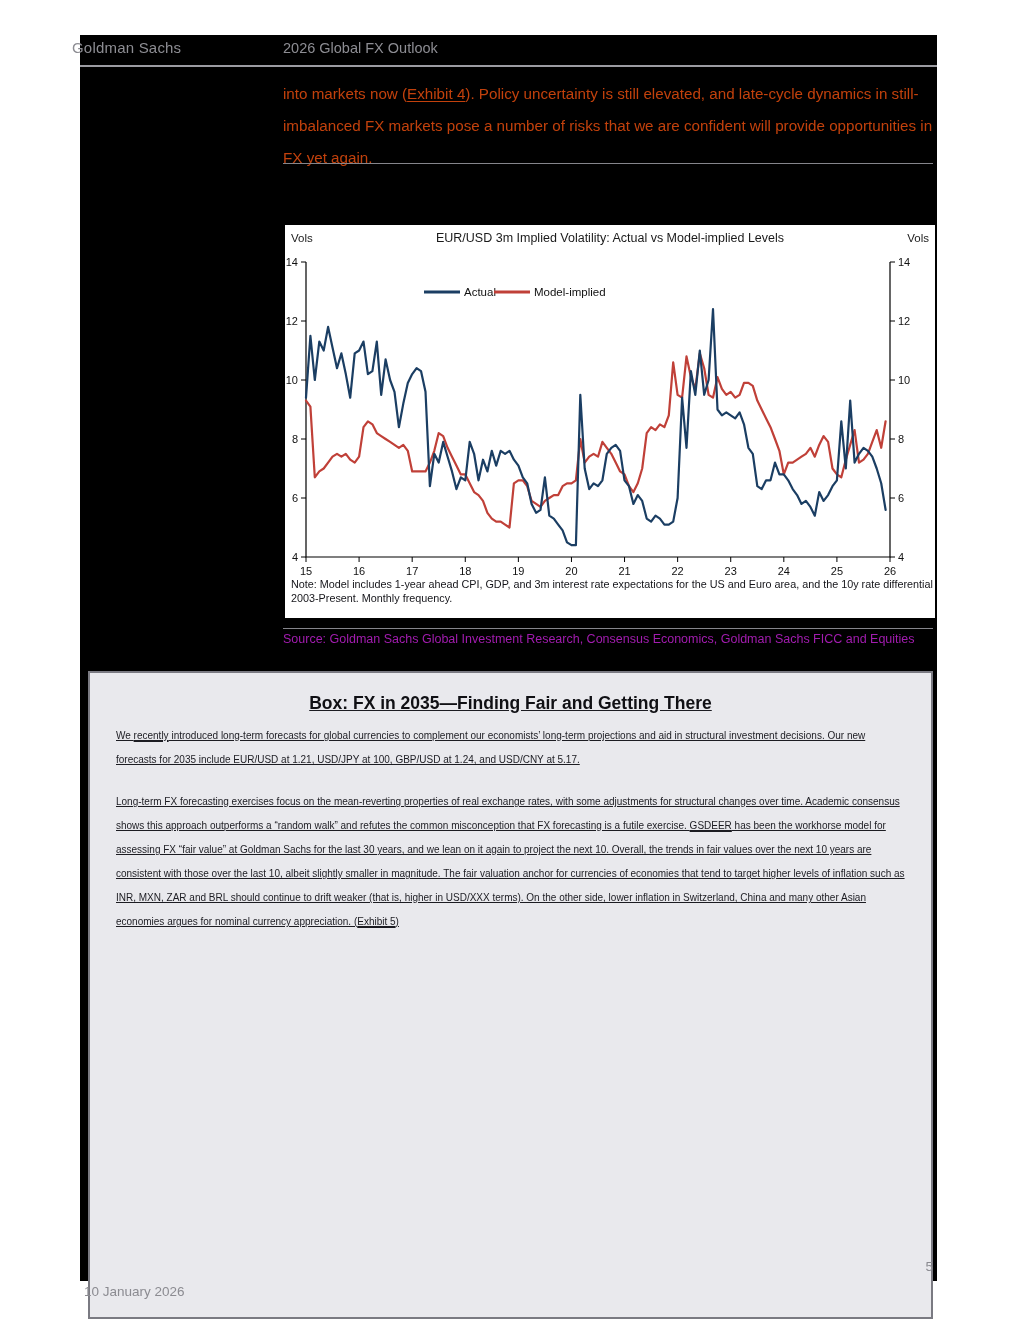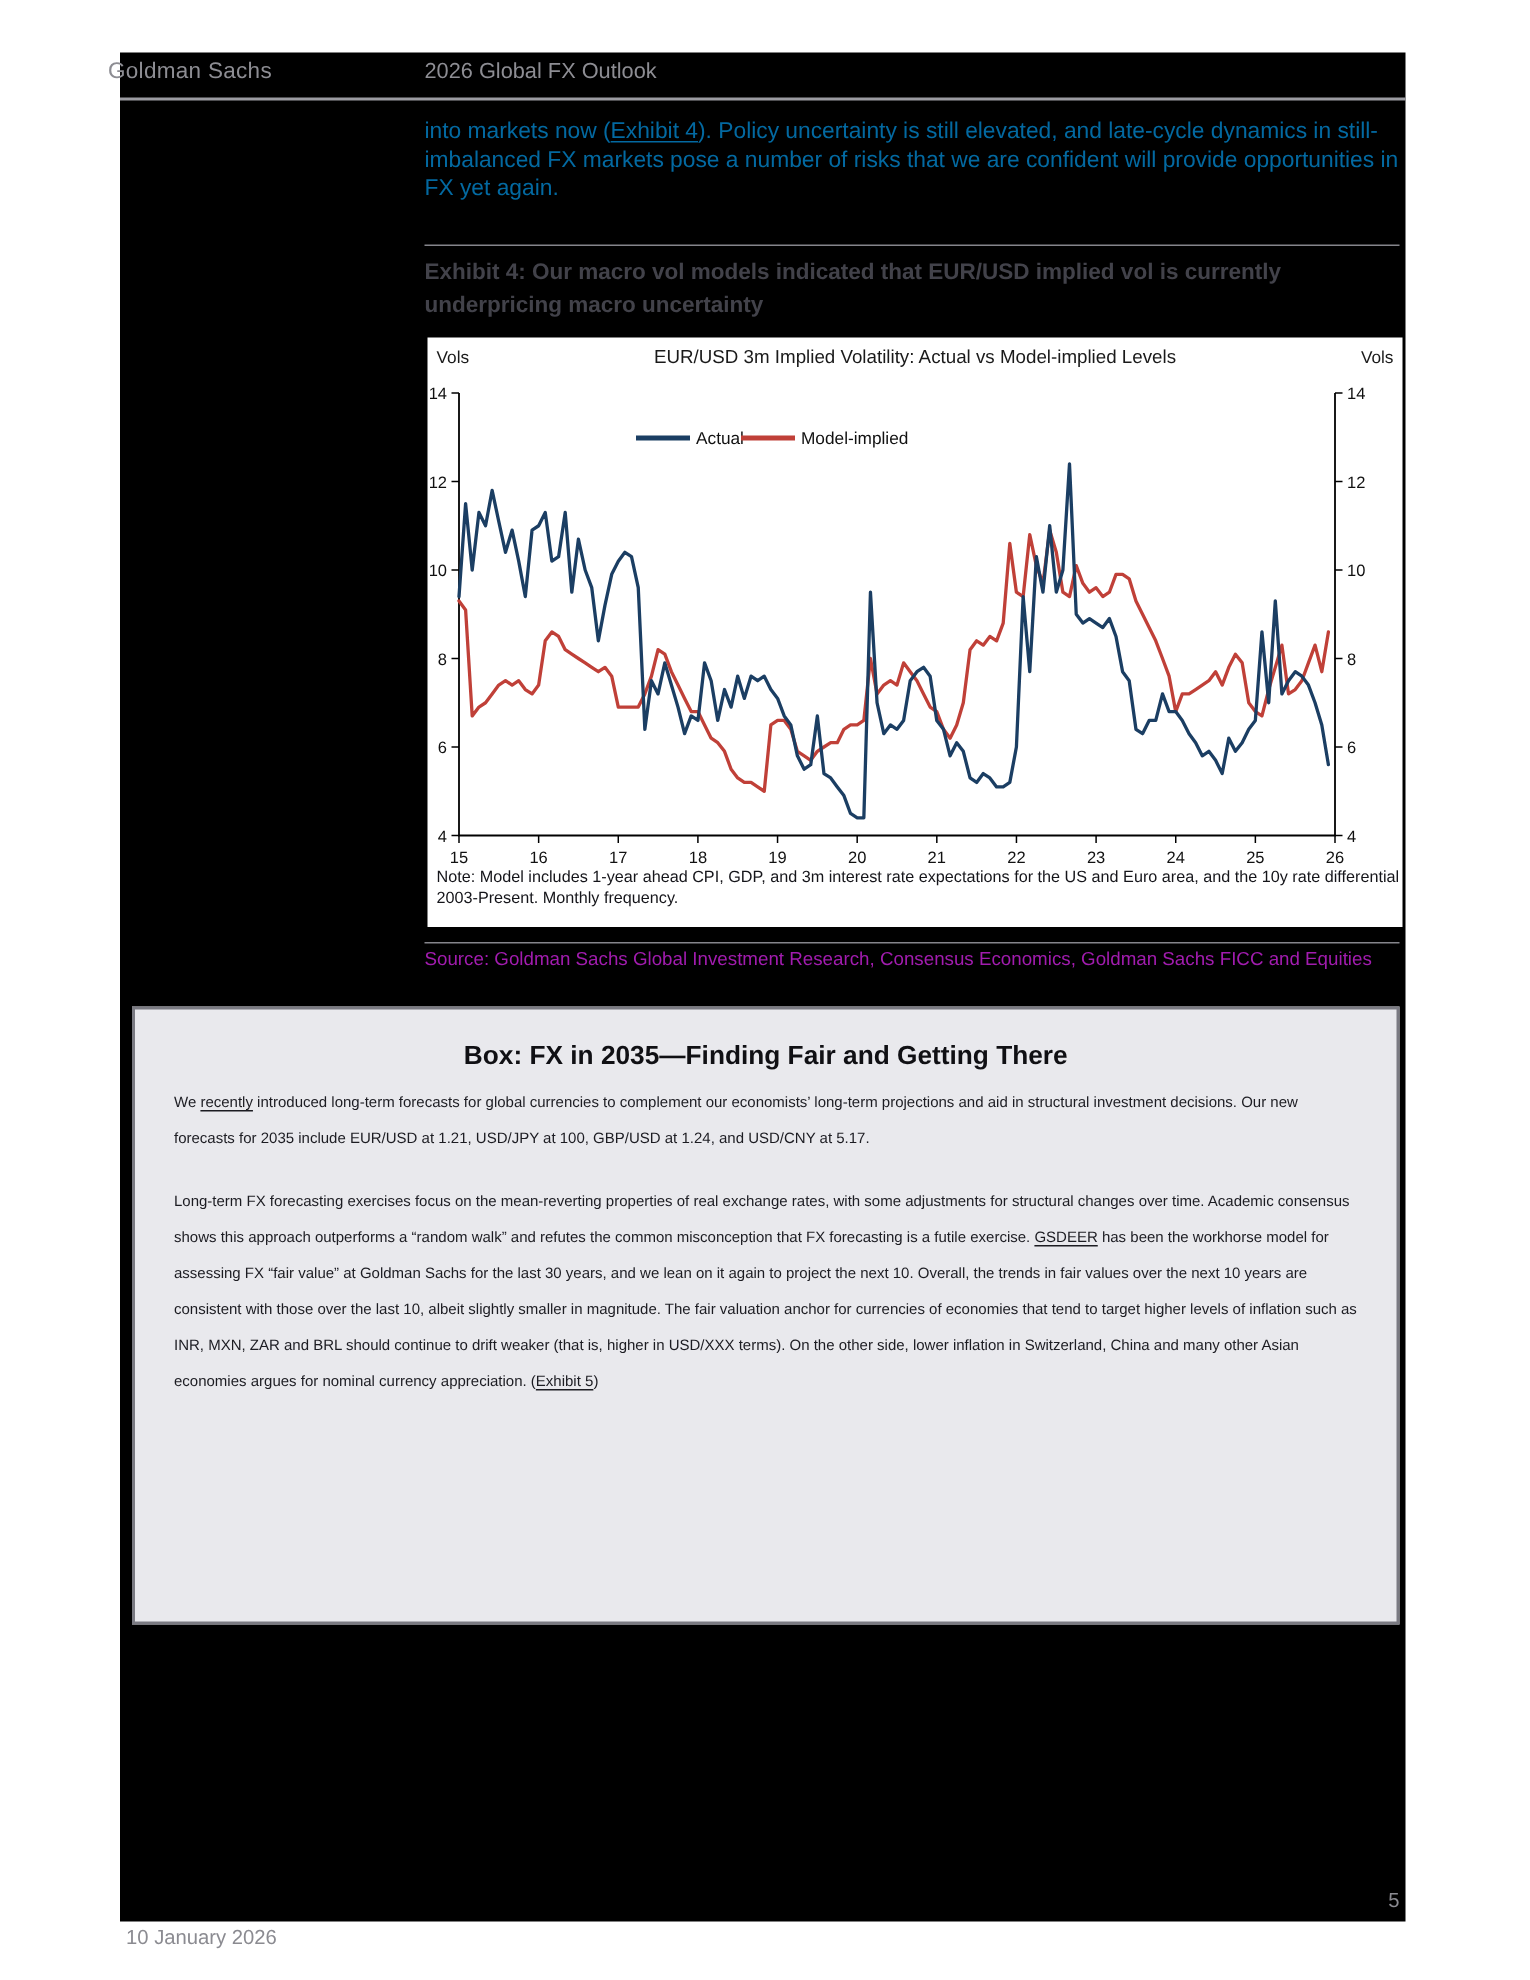--- a/index.html
+++ b/index.html
@@ -3,49 +3,48 @@
 <meta charset="utf-8">
 <style>
   html,body{margin:0;padding:0;background:#ffffff;}
   .page{position:relative;width:1020px;height:1320px;background:#ffffff;overflow:hidden;
         font-family:"Liberation Sans","DejaVu Sans",sans-serif;}
   .dark{position:absolute;left:80px;top:35px;width:857px;height:1246px;background:#000000;}
   .abs{position:absolute;}
   .hdr-brand{left:72px;top:39px;font-size:15px;color:#8d8d93;letter-spacing:.2px;}
   .hdr-title{left:283px;top:40px;width:650px;text-align:left;font-size:14.5px;color:#8d8d93;}
   .hdr-rule{left:80px;top:65px;width:857px;height:2px;background:#9b9ba1;}
-  .intro{left:283px;top:78px;width:655px;font-size:15.2px;line-height:19px;color:#0369a1;}
+  .intro{left:283px;top:78px;width:655px;font-size:15.2px;line-height:32px;color:#c2410c;}
   .col-rule{left:283px;width:650px;height:1px;background:#85858b;}
   .exhibit-title{left:283px;top:171px;width:650px;font-size:15px;line-height:22px;
                  font-weight:bold;color:#42424a;}
   .chart-panel{left:285px;top:225px;width:650px;height:393px;background:#ffffff;}
   .source{left:283px;top:632px;width:650px;font-size:12.5px;color:#a21caf;}
-  .box{left:88px;top:671px;width:845px;height:412px;background:#e9e9ed;
-       border:2px solid #7a7a82;box-sizing:border-box;color:#1c1c22;}
+  .box{left:88px;top:671px;width:845px;height:648px;background:#e9e9ed;
+       border:2px solid #7a7a82;box-sizing:border-box;color:#1c1c22;text-decoration:underline;}
   .box-title{margin:20px 26px 10px 26px;text-align:center;font-size:17.5px;font-weight:bold;color:#101014;}
   .box p{margin:0 26px 18px 26px;font-size:10px;line-height:24px;}
   .ftr-date{left:84px;top:1259px;font-size:13.5px;color:#8b8b91;margin-top:25px;}
   .ftr-page{left:283px;top:1259px;width:650px;text-align:right;font-size:13.5px;color:#8b8b91;}
   .lnk{text-decoration:underline;text-underline-offset:2px;cursor:pointer;}
   svg text{font-family:"Liberation Sans","DejaVu Sans",sans-serif;}
 </style>
 </head>
 <body>
 
 <div class="page">
   <div class="dark"></div>
 
   <div class="abs hdr-brand">Goldman Sachs</div>
   <div class="abs hdr-title">2026 Global FX Outlook</div>
   <div class="abs hdr-rule"></div>
 
   <div class="abs intro"><span>into markets now (</span><span class="lnk">Exhibit 4</span><span>). Policy uncertainty is still elevated, and late-cycle dynamics in still-imbalanced FX markets pose a number of risks that we are confident will provide opportunities in FX yet again.</span></div>
 
   <div class="abs col-rule" style="top:163px"></div>
-  <div class="abs exhibit-title">Exhibit 4: Our macro vol models indicated that EUR/USD implied vol is currently underpricing macro uncertainty</div>
 
   <div class="abs chart-panel">
     <svg id="chart" width="650" height="393" viewBox="0 0 650 393">
         <text x="325" y="17" text-anchor="middle" font-size="12.5" fill="#1a1a1a">EUR/USD 3m Implied Volatility: Actual vs Model-implied Levels</text>
         <text x="6" y="17" font-size="11.5" fill="#1a1a1a">Vols</text>
         <text x="644" y="17" text-anchor="end" font-size="11.5" fill="#1a1a1a">Vols</text>
         <path d="M21 37 V332 H605 V37" fill="none" stroke="#000" stroke-width="1.2"></path>
         <line x1="16" y1="332" x2="21" y2="332" stroke="#000" stroke-width="1"></line>
         <line x1="605" y1="332" x2="610" y2="332" stroke="#000" stroke-width="1"></line>
         <text x="13" y="336" text-anchor="end" font-size="11" fill="#111">4</text>

